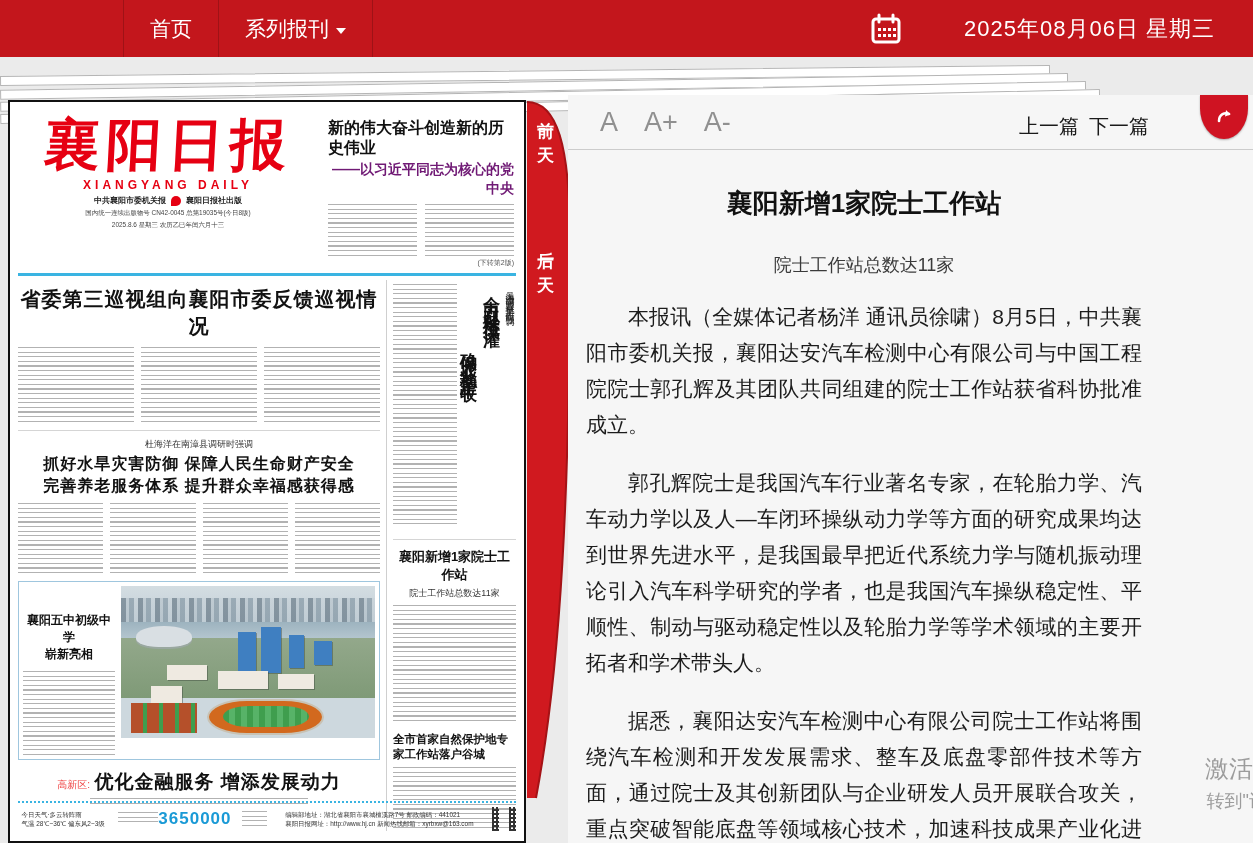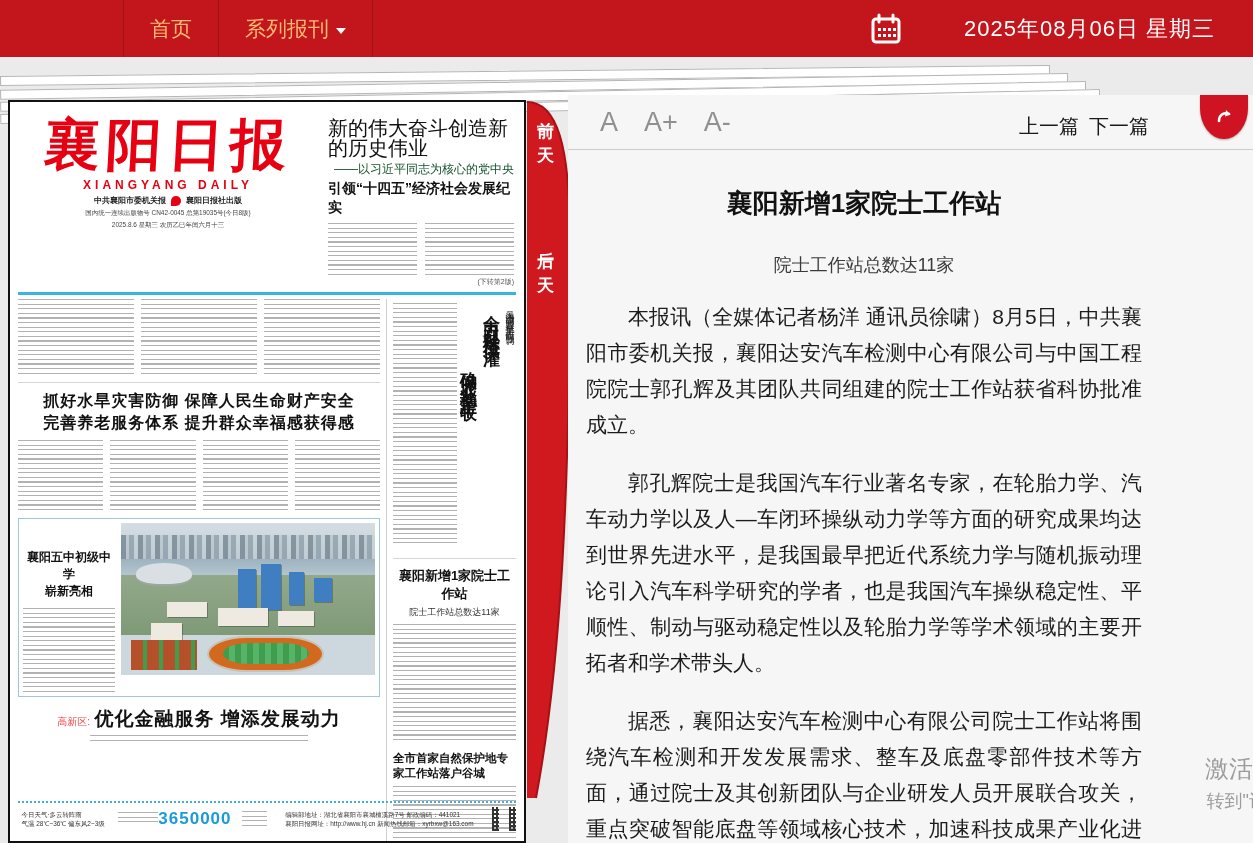--- a/index.html
+++ b/index.html
@@ -4,21 +4,21 @@
 <style>
   * { margin:0; padding:0; box-sizing:border-box; }
   html,body { width:1253px; height:843px; overflow:hidden;
     font-family:"Liberation Sans", sans-serif; background:#ebebeb; }
 
   
   .topbar { position:absolute; left:0; top:0; width:1253px; height:57px;
     background:#c3161c; display:flex; align-items:stretch; color:#fff; }
   .topbar-nav { display:flex; margin-left:123px; }
   .nav-item { display:flex; align-items:center; padding:0 26px; font-size:21px;
-    color:#fdba74; border-left:1px solid rgba(0,0,0,.18); cursor:pointer; }
+    color:#ffffff; border-left:1px solid rgba(0,0,0,.18); cursor:pointer; }
   .nav-item:last-child { border-right:1px solid rgba(0,0,0,.18); }
   .caret { width:0; height:0; border-left:5px solid transparent; border-right:5px solid transparent;
     border-top:6px solid #fff; margin-left:7px; margin-top:4px; display:inline-block; }
   .topbar-date { display:flex; align-items:center; margin-left:497px; }
   .cal-icon { width:32px; height:32px; }
   .date-text { font-size:22px; margin-left:62px; letter-spacing:1px; }
 
   
   .fan { position:absolute; left:0; top:57px; width:1130px; height:46px; }
   .fan-page { position:absolute; background:#fff; border:1px solid #b5b5b5;
@@ -34,22 +34,22 @@
   .np-masthead { display:flex; margin-top:4px; }
   .np-mast-left { width:300px; text-align:center; }
   .np-title { font-family:"DejaVu Serif", serif; font-weight:bold; color:#e60012;
     font-size:56px; letter-spacing:6px; line-height:64px; transform:skewX(-3deg); white-space:nowrap; }
   .np-title-en { color:#e60012; font-weight:bold; font-size:12px; letter-spacing:4px; margin-top:2px; }
   .np-org { font-size:8px; color:#222; margin-top:3px; font-weight:bold; }
   .np-logo { display:inline-block; width:10px; height:10px; background:#e60012;
     border-radius:50% 50% 50% 0; margin:0 5px; vertical-align:middle; }
   .np-issue, .np-dateline { font-size:7px; color:#444; margin-top:2px; transform:scale(.92); }
   .np-mast-right { flex:1; padding:6px 2px 0 10px; }
-  .np-lead-h { font-size:20px; font-weight:normal; color:#111; line-height:20px; }
-  .np-lead-s1 { font-size:12px; font-weight:normal; color:#14532d; line-height:19px; margin-top:2px; text-align:right; }
+  .np-lead-h { font-size:16px; font-weight:bold; color:#111; line-height:20px; }
+  .np-lead-s1 { font-size:14px; font-weight:bold; color:#701a75; line-height:19px; margin-top:2px; text-align:right; }
   .np-lead-s2 { font-size:14px; font-weight:bold; color:#111; line-height:19px; }
   .np-lead-cols { display:flex; gap:8px; margin-top:6px; }
   .np-turn { font-size:7px; color:#555; text-align:right; margin-top:2px; }
   .cyan-rule { height:3px; background:#3ab4e2; margin-top:5px; }
 
   .np-body { display:flex; margin-top:4px; }
   .np-main { width:368px; padding-right:6px; }
   .np-rightcol { flex:1; border-left:1px solid #cfcfcf; padding-left:6px; }
 
   .tb { background:repeating-linear-gradient(180deg,#8a8a8a 0,#8a8a8a 1.2px,transparent 1.2px,transparent 4.6px);
@@ -190,43 +190,44 @@
       <div class="np-title-en">XIANGYANG DAILY</div>
       <div class="np-org">
         <span>中共襄阳市委机关报</span><span class="np-logo"></span><span>襄阳日报社出版</span>
       </div>
       <div class="np-issue">国内统一连续出版物号 CN42-0045 总第19035号(今日8版)</div>
       <div class="np-dateline">2025.8.6 星期三 农历乙巳年闰六月十三</div>
     </div>
     <div class="np-mast-right">
       <div class="np-lead-h">新的伟大奋斗创造新的历史伟业</div>
       <div class="np-lead-s1">——以习近平同志为核心的党中央</div>
-      <div class="np-lead-s2">引领“十四五”经济社会发展纪实</div>
       <div class="np-lead-cols">
         <div class="tb" style="flex:1;height:52px"></div>
         <div class="tb" style="flex:1;height:52px"></div>
       </div>
       <div class="np-turn">(下转第2版)</div>
     </div>
   </div>
   <div class="cyan-rule"></div>
 
   <div class="np-body">
     <div class="np-main">
 
       <div>
+        <div class="s1-head">省委第三巡视组向襄阳市委反馈巡视情况</div>
         <div class="cols">
           <div class="tb" style="height:76px"></div>
           <div class="tb" style="height:76px"></div>
           <div class="tb" style="height:76px"></div>
         </div>
       </div>
       <div class="hdiv"></div>
 
       <div>
+        <div class="s2-kicker">杜海洋在南漳县调研时强调</div>
         <div class="s2-head">抓好水旱灾害防御 保障人民生命财产安全</div>
         <div class="s2-head">完善养老服务体系 提升群众幸福感获得感</div>
         <div class="cols" style="margin-top:6px">
           <div class="tb" style="height:70px"></div>
           <div class="tb" style="height:70px"></div>
           <div class="tb" style="height:70px"></div>
           <div class="tb" style="height:70px"></div>
         </div>
       </div>
 

